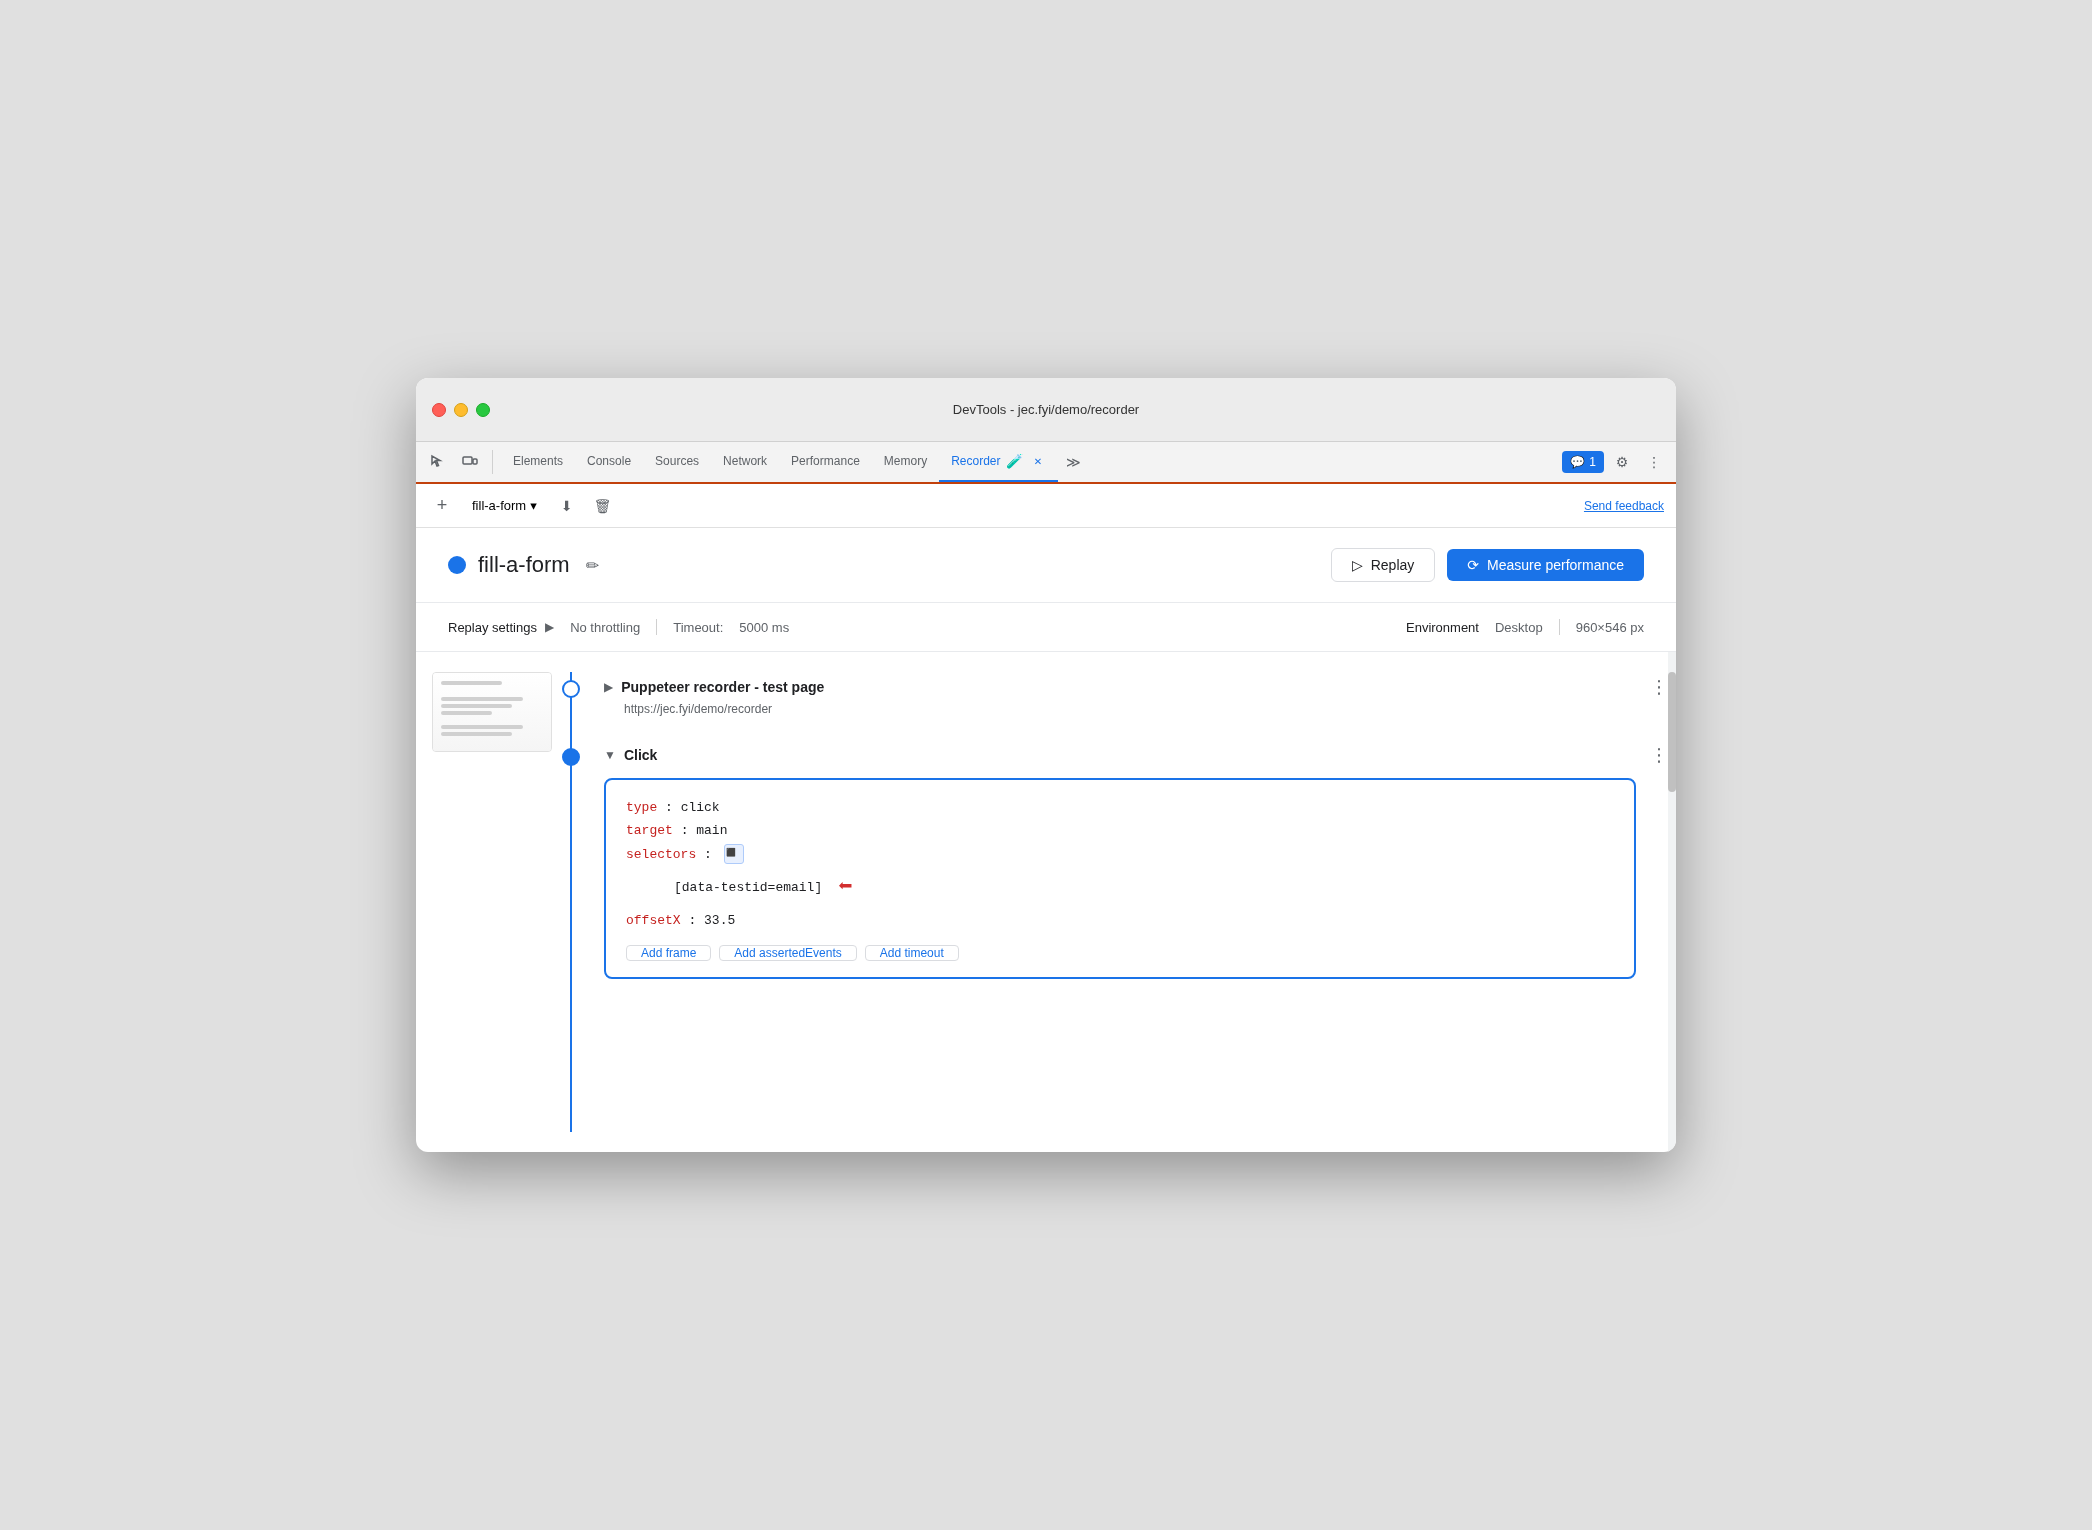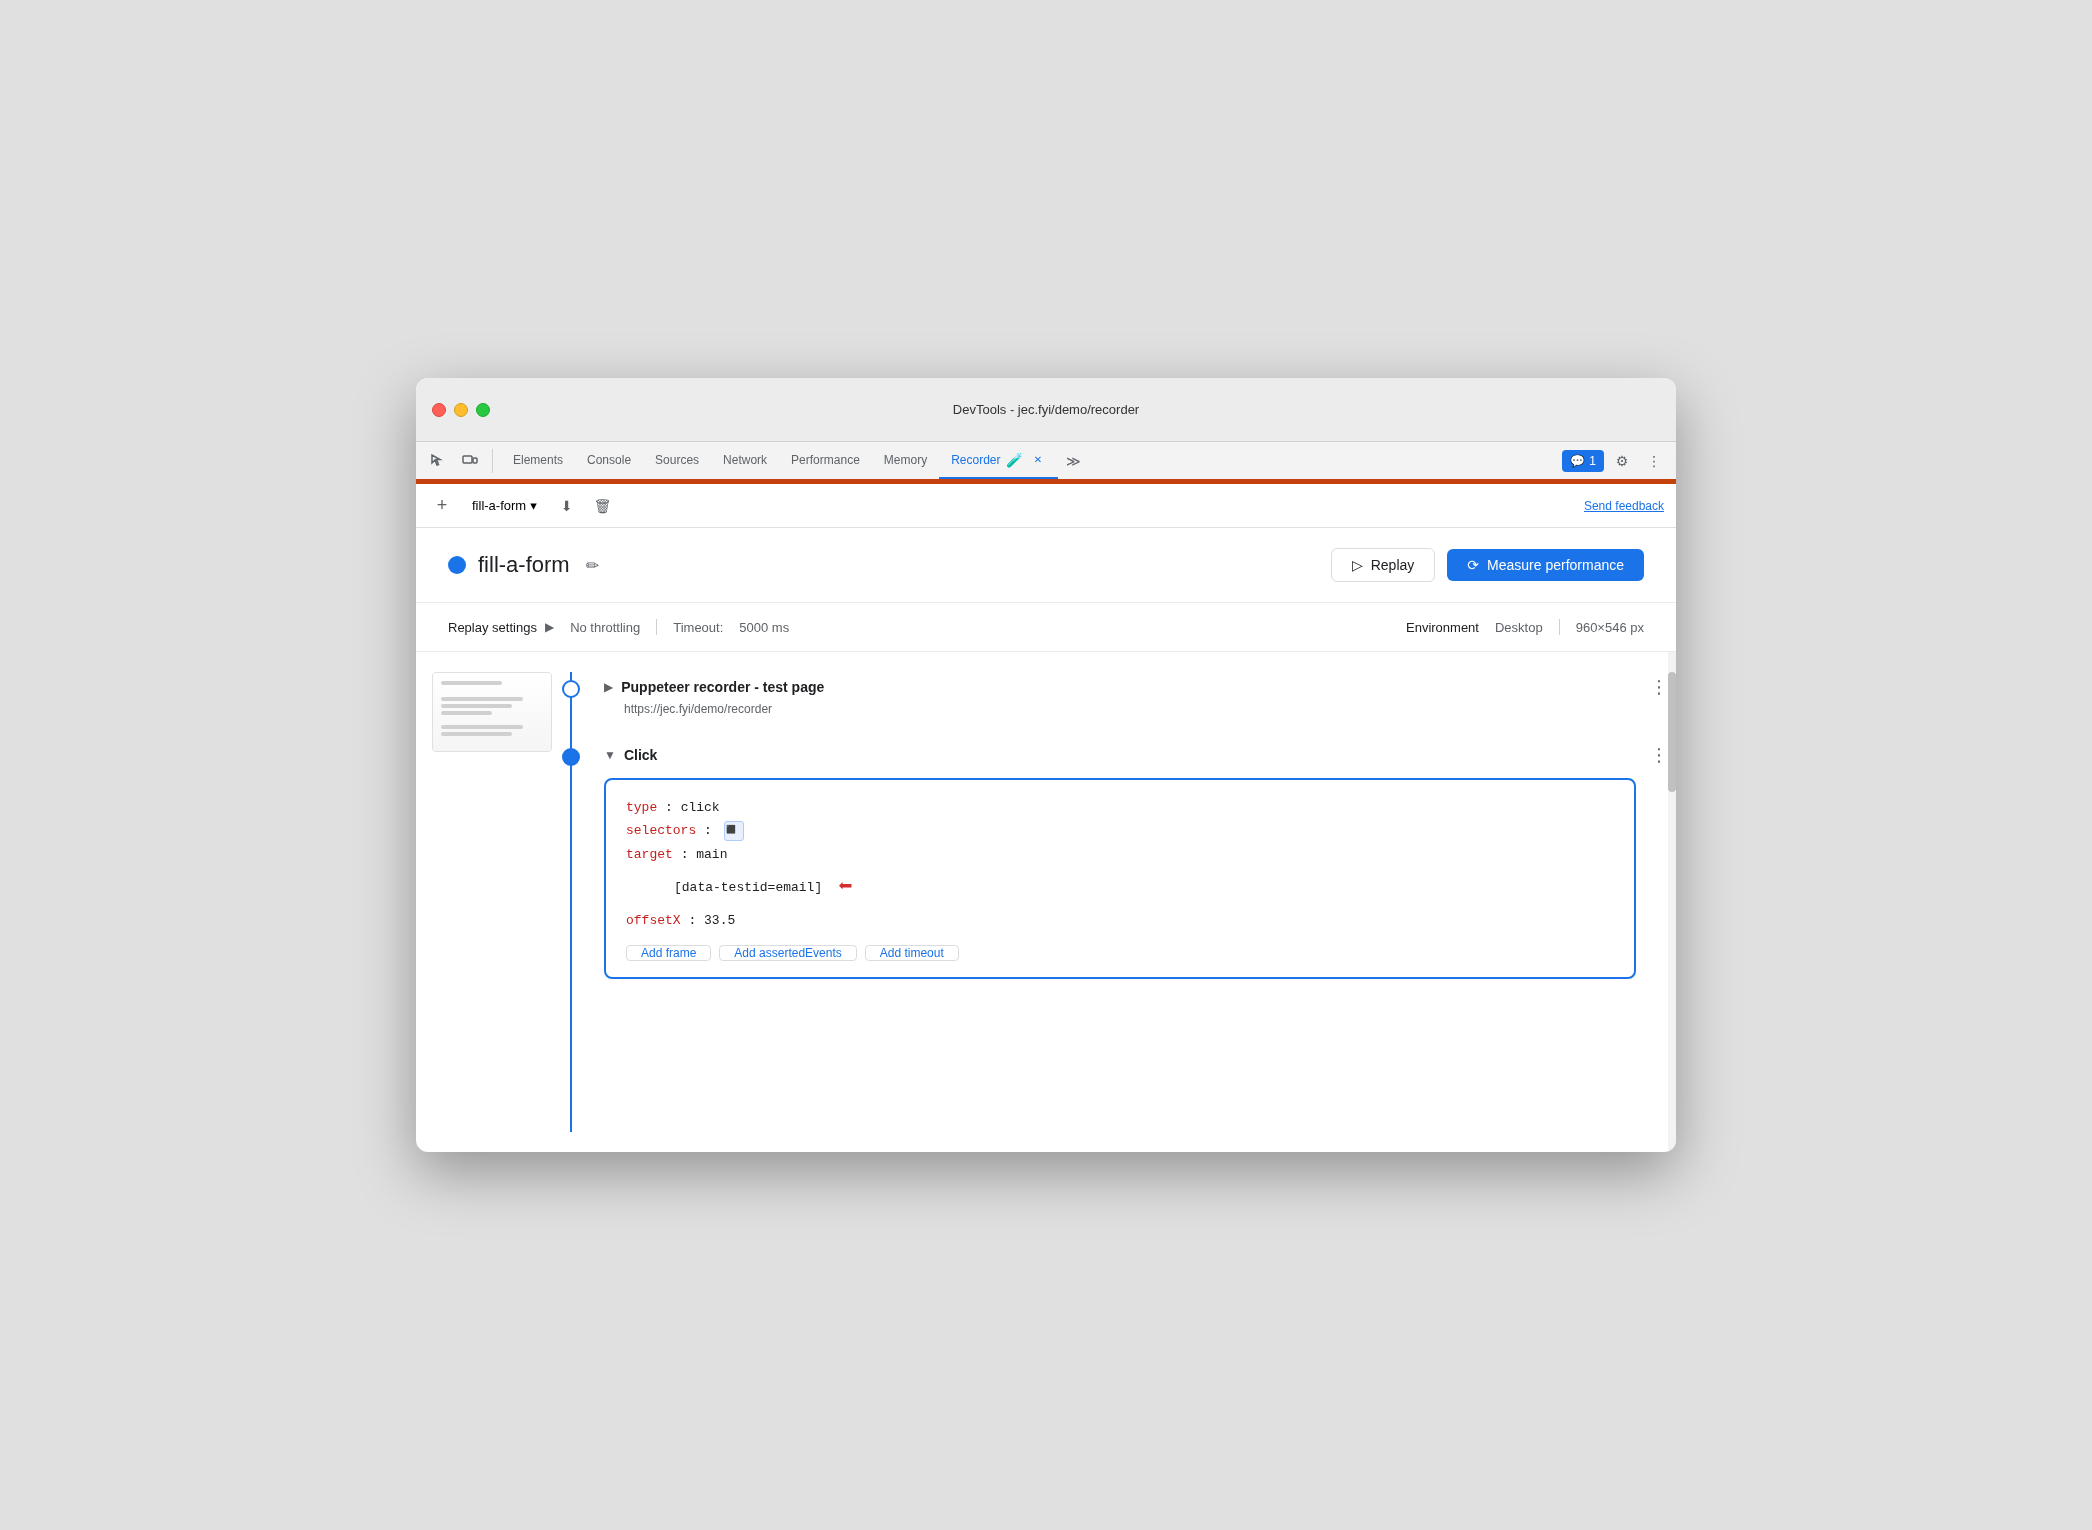--- a/index.html
+++ b/index.html
@@ -53,21 +53,21 @@
       left: 50%;
       transform: translateX(-50%);
       font-size: 13px;
       color: #333;
       font-weight: 500;
     }
 
     
     .devtools-toolbar {
       background: #f3f3f3;
-      border-bottom: 5px solid #c2410c;
+      border-bottom: 2px solid #c2410c;
       display: flex;
       align-items: center;
       height: 42px;
       padding: 0 8px;
       gap: 4px;
     }
 
     .toolbar-icon {
       width: 28px;
       height: 28px;
@@ -677,28 +677,28 @@
           <div class="step-menu">⋮</div>
         </div>
 
         <div class="code-block">
           <div>
             <span class="code-key">type</span>
             <span class="code-value">: </span>
             <span class="code-value">click</span>
           </div>
           <div>
+            <span class="code-key">target</span>
+            <span class="code-value">: </span>
+            <span class="code-value">main</span>
+          </div>
+          <div>
             <span class="code-key">selectors</span>
             <span class="code-value">:</span>
             <span class="selector-icon"></span>
-          </div>
-          <div>
-            <span class="code-key">target</span>
-            <span class="code-value">: </span>
-            <span class="code-value">main</span>
           </div>
           <div class="code-indent2">
             <span class="code-value">[data-testid=email]</span>
             <span class="arrow-indicator">⬅</span>
           </div>
           <div>
             <span class="code-key">offsetX</span>
             <span class="code-value">: </span>
             <span class="code-value">33.5</span>
           </div>

